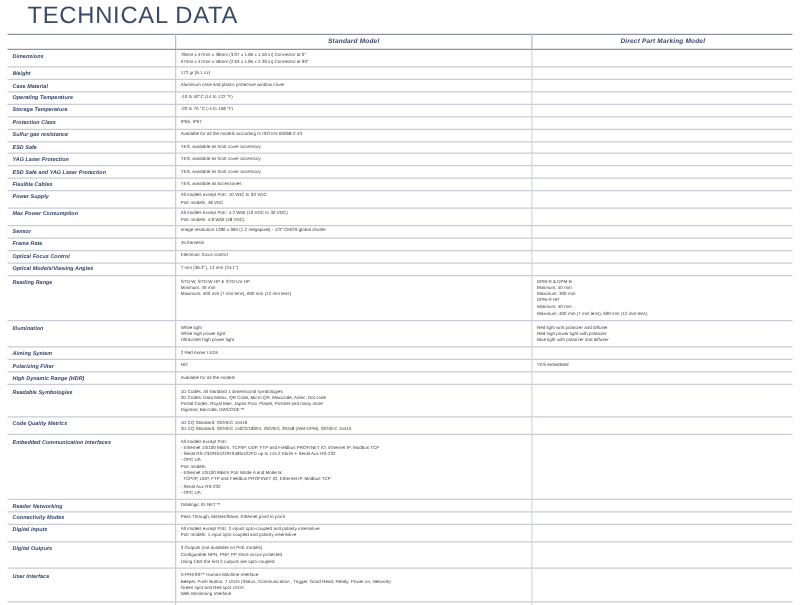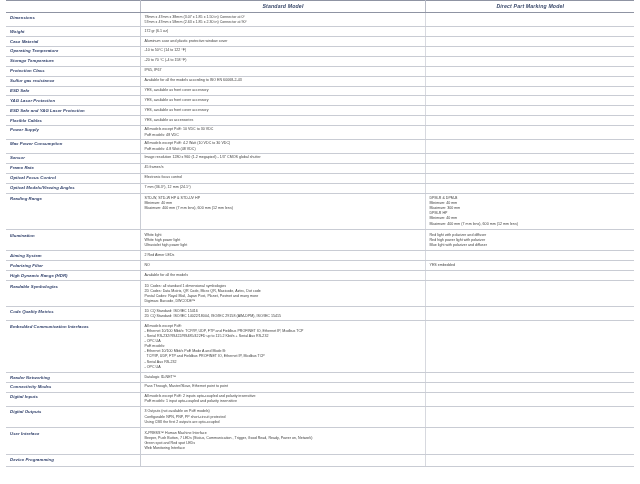--- a/index.html
+++ b/index.html
@@ -89,20 +89,21 @@
   td.val .line { display: block; white-space: pre-wrap; }
   td.val .line.blank { height: 4px; }
 
   tr.tall-reading td { padding-top: 2.5px; padding-bottom: 2.5px; }
 </style>
 </head>
 <body>
 
 <div class="page">
 
+  <h1 class="page-title">TECHNICAL DATA</h1>
 
   <table class="spec">
     <colgroup>
       <col class="c-label">
       <col class="c-std">
       <col class="c-dpm">
     </colgroup>
     <thead>
       <tr class="head-row">
         <th class="hdr-blank"></th>

